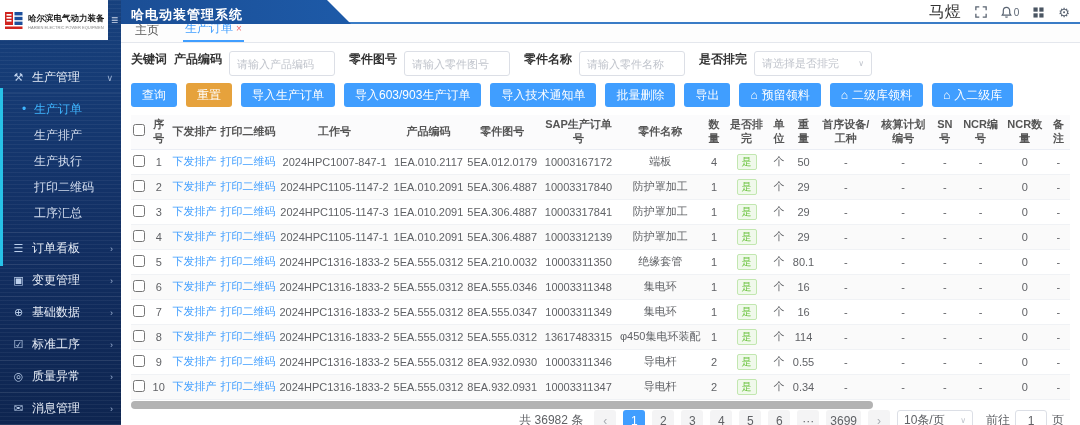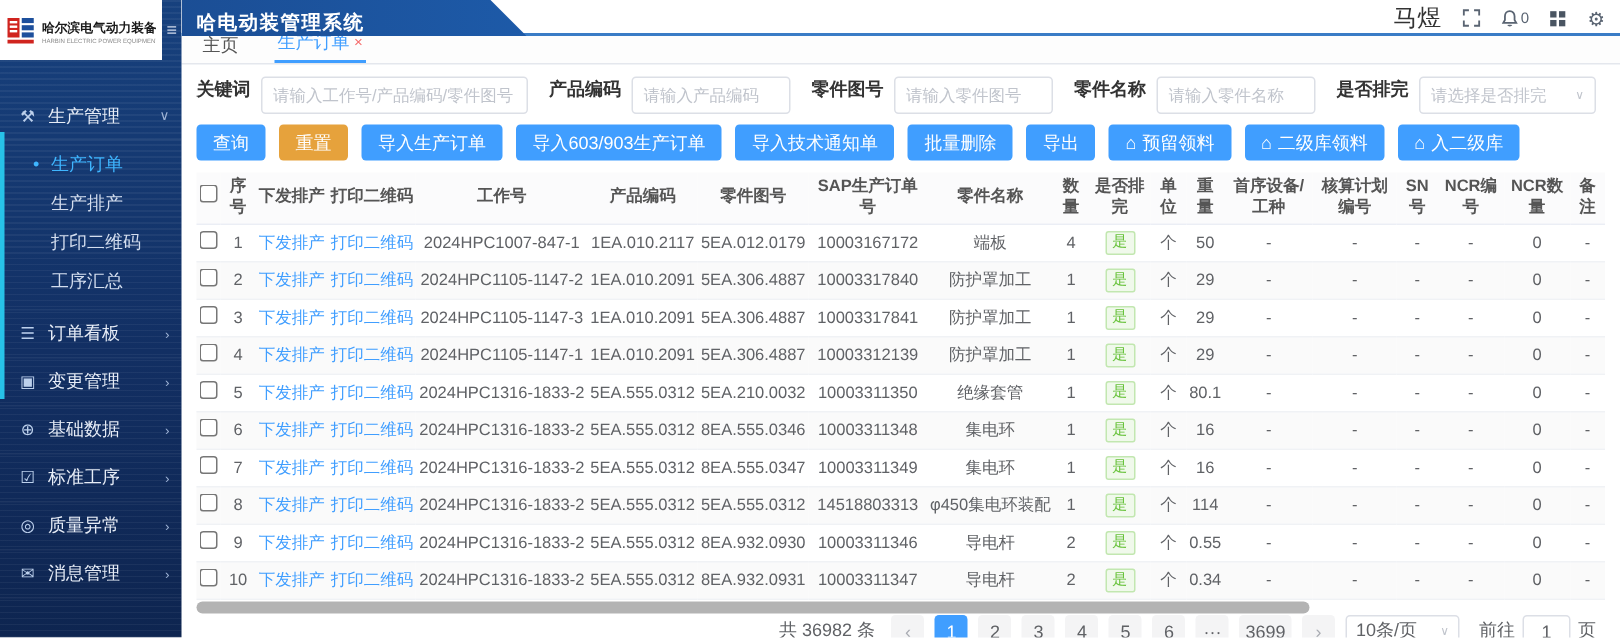--- a/index.html
+++ b/index.html
@@ -138,20 +138,23 @@
         <span class="chev">∨</span>
       </div>
       <div class="submenu">
         <div class="sub-item active">
             <span>生产订单</span>
           </div>
         <div class="sub-item">
             <span>生产排产</span>
           </div>
         <div class="sub-item">
+            <span>生产执行</span>
+          </div>
+        <div class="sub-item">
             <span>打印二维码</span>
           </div>
         <div class="sub-item">
             <span>工序汇总</span>
           </div>
       </div>
 
       <div class="menu-group">
         <span class="gicon">☰</span>
         <span class="glabel">订单看板</span>
@@ -222,21 +225,20 @@
       <span class="tab active">
         <span>生产订单</span>
         <span class="tab-close">×</span>
       </span>
     </div>
 
     <div class="content">
 
       <div class="filter-row">
         <span class="f-label">关键词</span>
-        <input class="f-input w-key" placeholder="请输入工作号/产品编码/零件图号" style="">
         <span class="f-label">产品编码</span>
         <input class="f-input w-sm" placeholder="请输入产品编码" style="">
         <span class="f-label">零件图号</span>
         <input class="f-input w-sm" placeholder="请输入零件图号" style="">
         <span class="f-label">零件名称</span>
         <input class="f-input w-sm" placeholder="请输入零件名称" style="">
         <span class="f-label">是否排完</span>
         <div class="f-select">
           <span>请选择是否排完</span>
           <span class="arrow">∨</span>
@@ -439,21 +441,21 @@
                 <td>-</td>
               </tr>
               <tr>
                 <td><input type="checkbox" style=""></td>
                 <td>8</td>
                 <td class="link">下发排产</td>
                 <td class="link">打印二维码</td>
                 <td>2024HPC1316-1833-2</td>
                 <td>5EA.555.0312</td>
                 <td>5EA.555.0312</td>
-                <td>14518803313</td>
+                <td>13617483315</td>
                 <td>φ450集电环装配</td>
                 <td>1</td>
                 <td><span class="tag-green">是</span></td>
                 <td>个</td>
                 <td>114</td>
                 <td>-</td>
                 <td>-</td>
                 <td>-</td>
                 <td>-</td>
                 <td>0</td>

